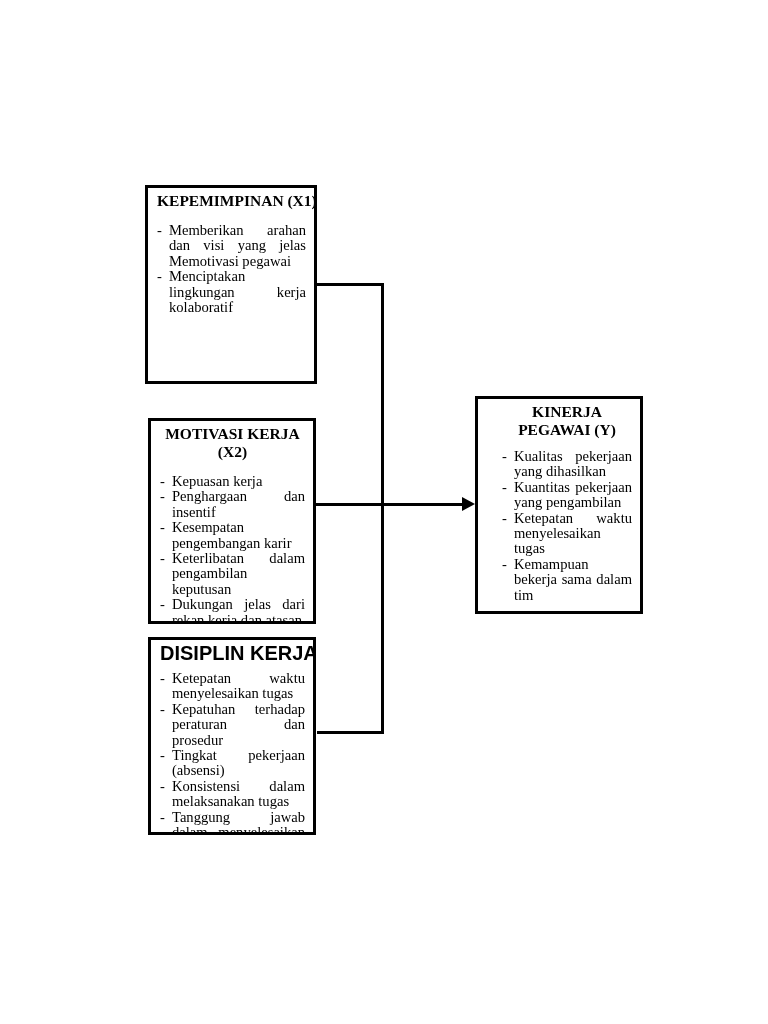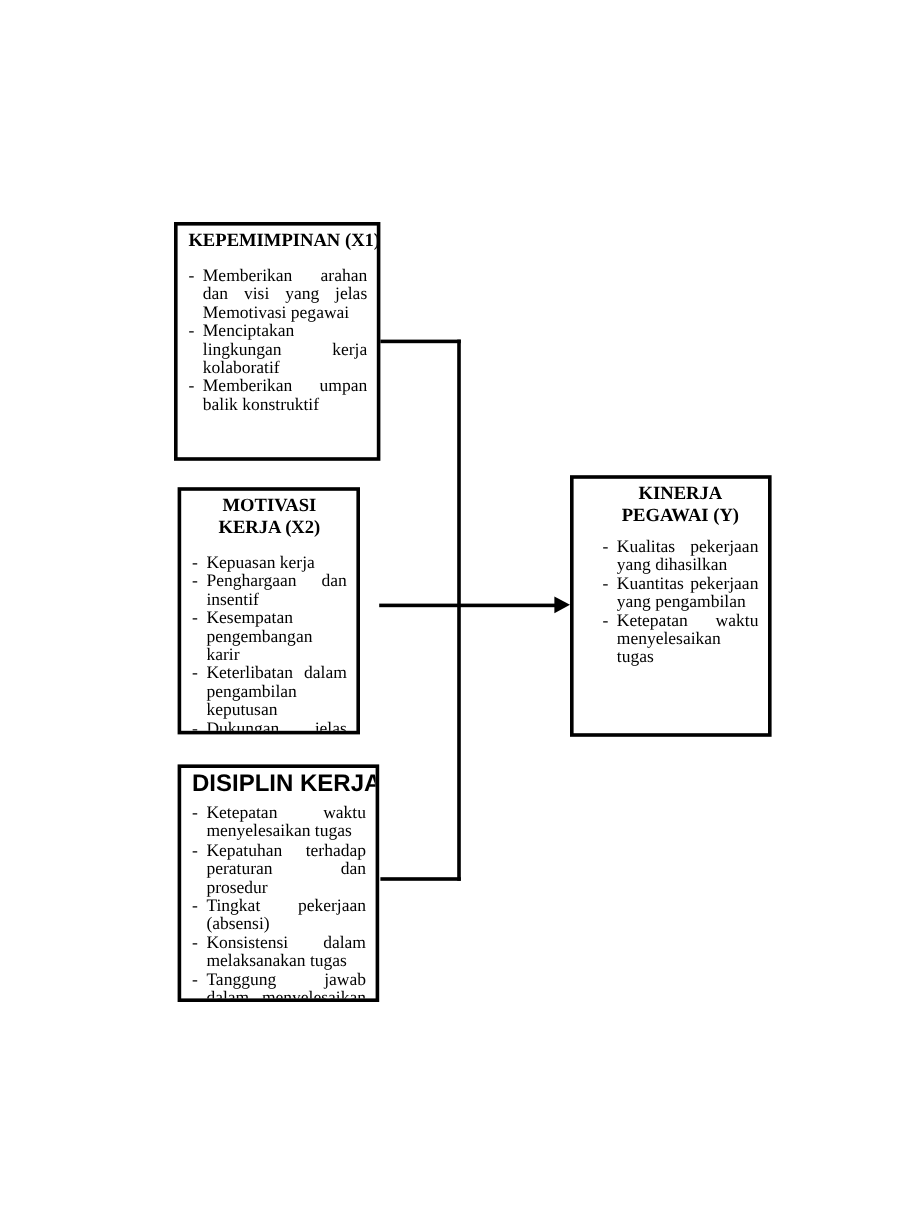--- a/index.html
+++ b/index.html
@@ -18,21 +18,21 @@
   }
   .box {
     position: absolute;
     border: 3px solid #000000;
     box-sizing: border-box;
     background: #ffffff;
     padding: 4px 8px 0 9px;
     overflow: hidden;
   }
   .box-x1 { left: 145px; top: 185px; width: 172px; height: 199px; }
-  .box-x2 { left: 148px; top: 406px; width: 152px; height: 206px; }
+  .box-x2 { left: 148px; top: 418px; width: 168px; height: 206px; }
   .box-x3 { left: 148px; top: 637px; width: 168px; height: 198px; }
   .box-y  { left: 475px; top: 396px; width: 168px; height: 218px; padding-left: 24px; }
 
   .box-title {
     font-weight: bold;
     text-align: center;
     font-size: 15.5px;
     line-height: 18px;
     margin: 0 auto 13px auto;
     font-family: "Liberation Serif", serif;
@@ -82,21 +82,20 @@
 <body>
 
 <div class="page">
 
   <div class="box box-x1">
     <div class="box-title">KEPEMIMPINAN (X1)</div>
     <div class="items">
 
     <div class="item"><span class="dash">-</span><span class="item-text">Memberikan arahan dan visi yang jelas Memotivasi pegawai</span></div>
         <div class="item"><span class="dash">-</span><span class="item-text">Menciptakan lingkungan kerja kolaboratif</span></div>
-        <div class="item"><span class="dash">-</span><span class="item-text">Memberikan umpan balik konstruktif</span></div>
       </div>
   </div>
 
   <div class="box box-x2">
     <div class="box-title">MOTIVASI KERJA (X2)</div>
     <div class="items">
 
     <div class="item"><span class="dash">-</span><span class="item-text">Kepuasan kerja</span></div>
         <div class="item"><span class="dash">-</span><span class="item-text">Penghargaan dan insentif</span></div>
         <div class="item"><span class="dash">-</span><span class="item-text">Kesempatan pengembangan karir</span></div>
@@ -117,20 +116,21 @@
       </div>
   </div>
 
   <div class="box box-y">
     <div class="box-title">KINERJA PEGAWAI (Y)</div>
     <div class="items">
 
     <div class="item"><span class="dash">-</span><span class="item-text">Kualitas pekerjaan yang dihasilkan</span></div>
         <div class="item"><span class="dash">-</span><span class="item-text">Kuantitas pekerjaan yang pengambilan</span></div>
         <div class="item"><span class="dash">-</span><span class="item-text">Ketepatan waktu menyelesaikan tugas</span></div>
+        <div class="item"><span class="dash">-</span><span class="item-text">Kemampuan bekerja sama dalam tim</span></div>
       </div>
   </div>
 
   <div class="conn conn-x1"></div>
   <div class="conn conn-vert"></div>
   <div class="conn conn-x3"></div>
   <div class="conn conn-arrow"></div>
   <div class="arrowhead"></div>
 
 </div>

